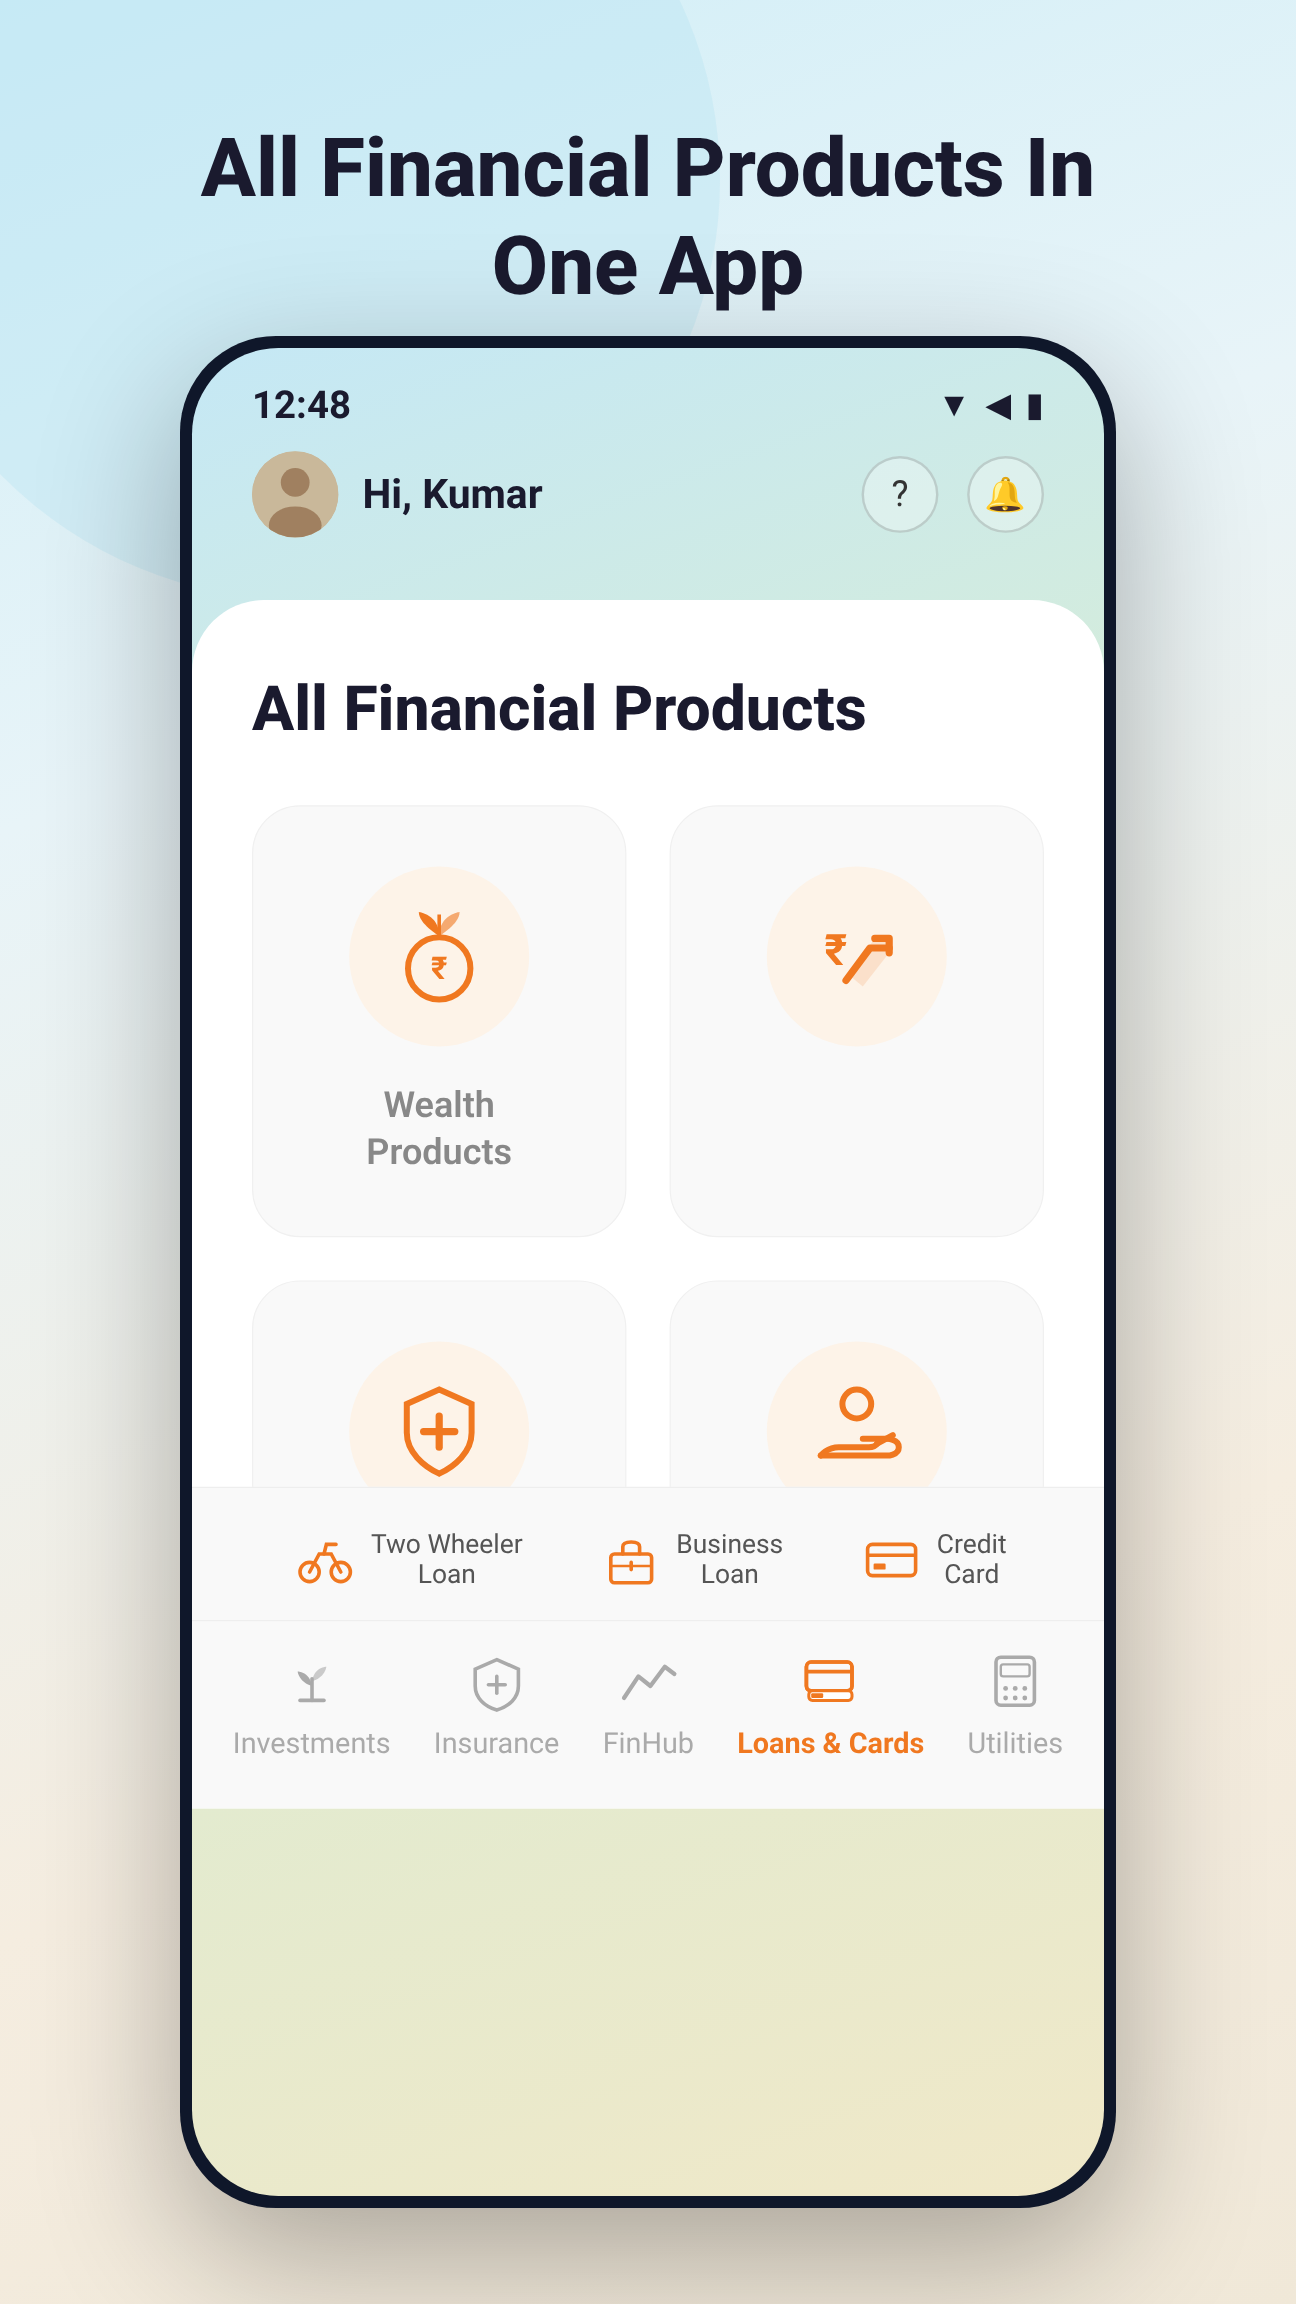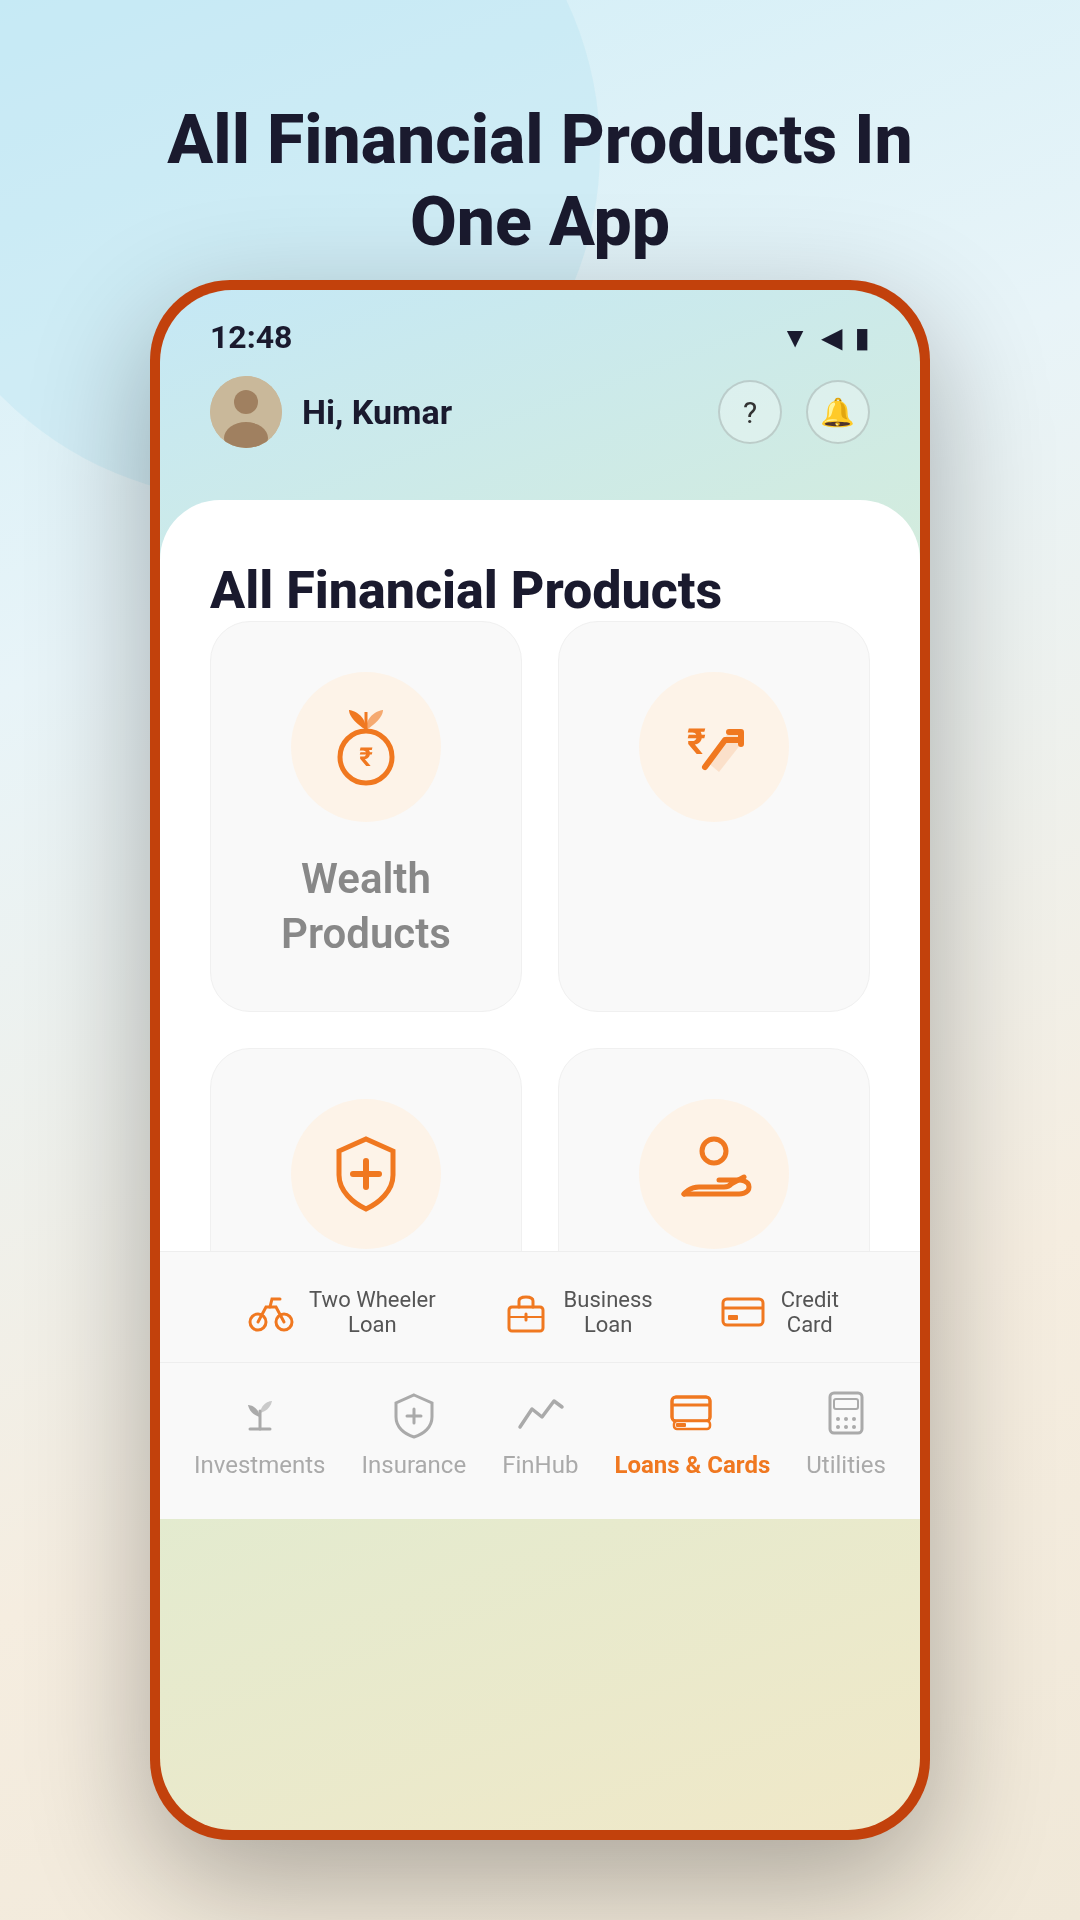--- a/index.html
+++ b/index.html
@@ -40,21 +40,21 @@
     }
 
     
     .phone-frame {
       position: absolute;
       top: 280px;
       left: 50%;
       transform: translateX(-50%);
       width: 780px;
       height: 1560px;
-      background: #c2410c;
+      background: #0f172a;
       border-radius: 80px;
       box-shadow: 0 40px 120px rgba(0,0,0,0.3);
       overflow: hidden;
     }
 
     
     .phone-screen {
       position: absolute;
       top: 10px; left: 10px; right: 10px; bottom: 10px;
       border-radius: 72px;
@@ -138,20 +138,21 @@
       left: 0; right: 0;
       background: #ffffff;
       border-radius: 60px 60px 0 0;
       padding: 60px 50px 40px;
     }
 
     .section-title {
       font-size: 52px;
       font-weight: 800;
       color: #1a1a2e;
+      margin-bottom: 50px;
     }
 
     
     .products-grid {
       display: grid;
       grid-template-columns: 1fr 1fr;
       gap: 36px;
       margin-bottom: 40px;
     }
 
@@ -175,21 +176,21 @@
       align-items: center;
       justify-content: center;
     }
 
     .product-icon-bg svg {
       width: 90px;
       height: 90px;
     }
 
     .product-label {
-      font-size: 42px;
+      font-size: 30px;
       font-weight: 600;
       color: #888;
       text-align: center;
       line-height: 1.3;
     }
 
     
     .bottom-area {
       position: absolute;
       bottom: 0;

